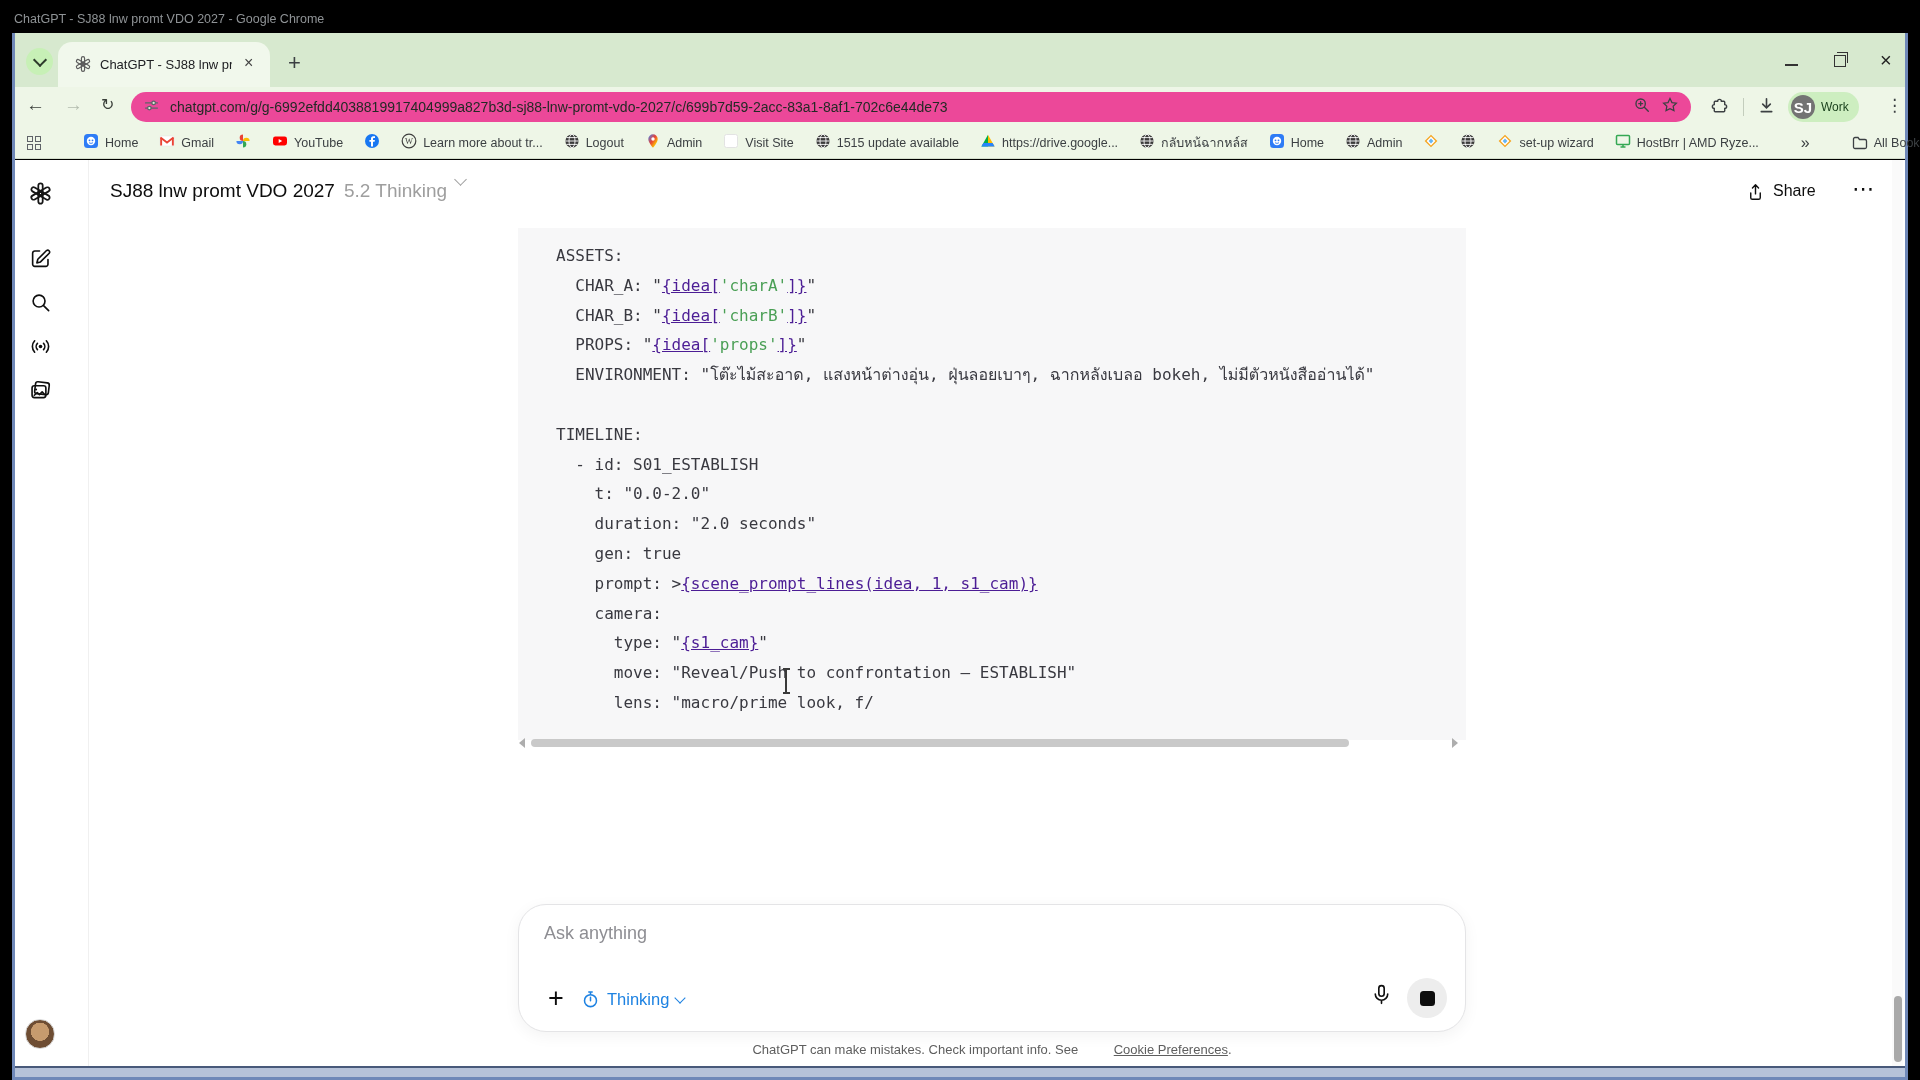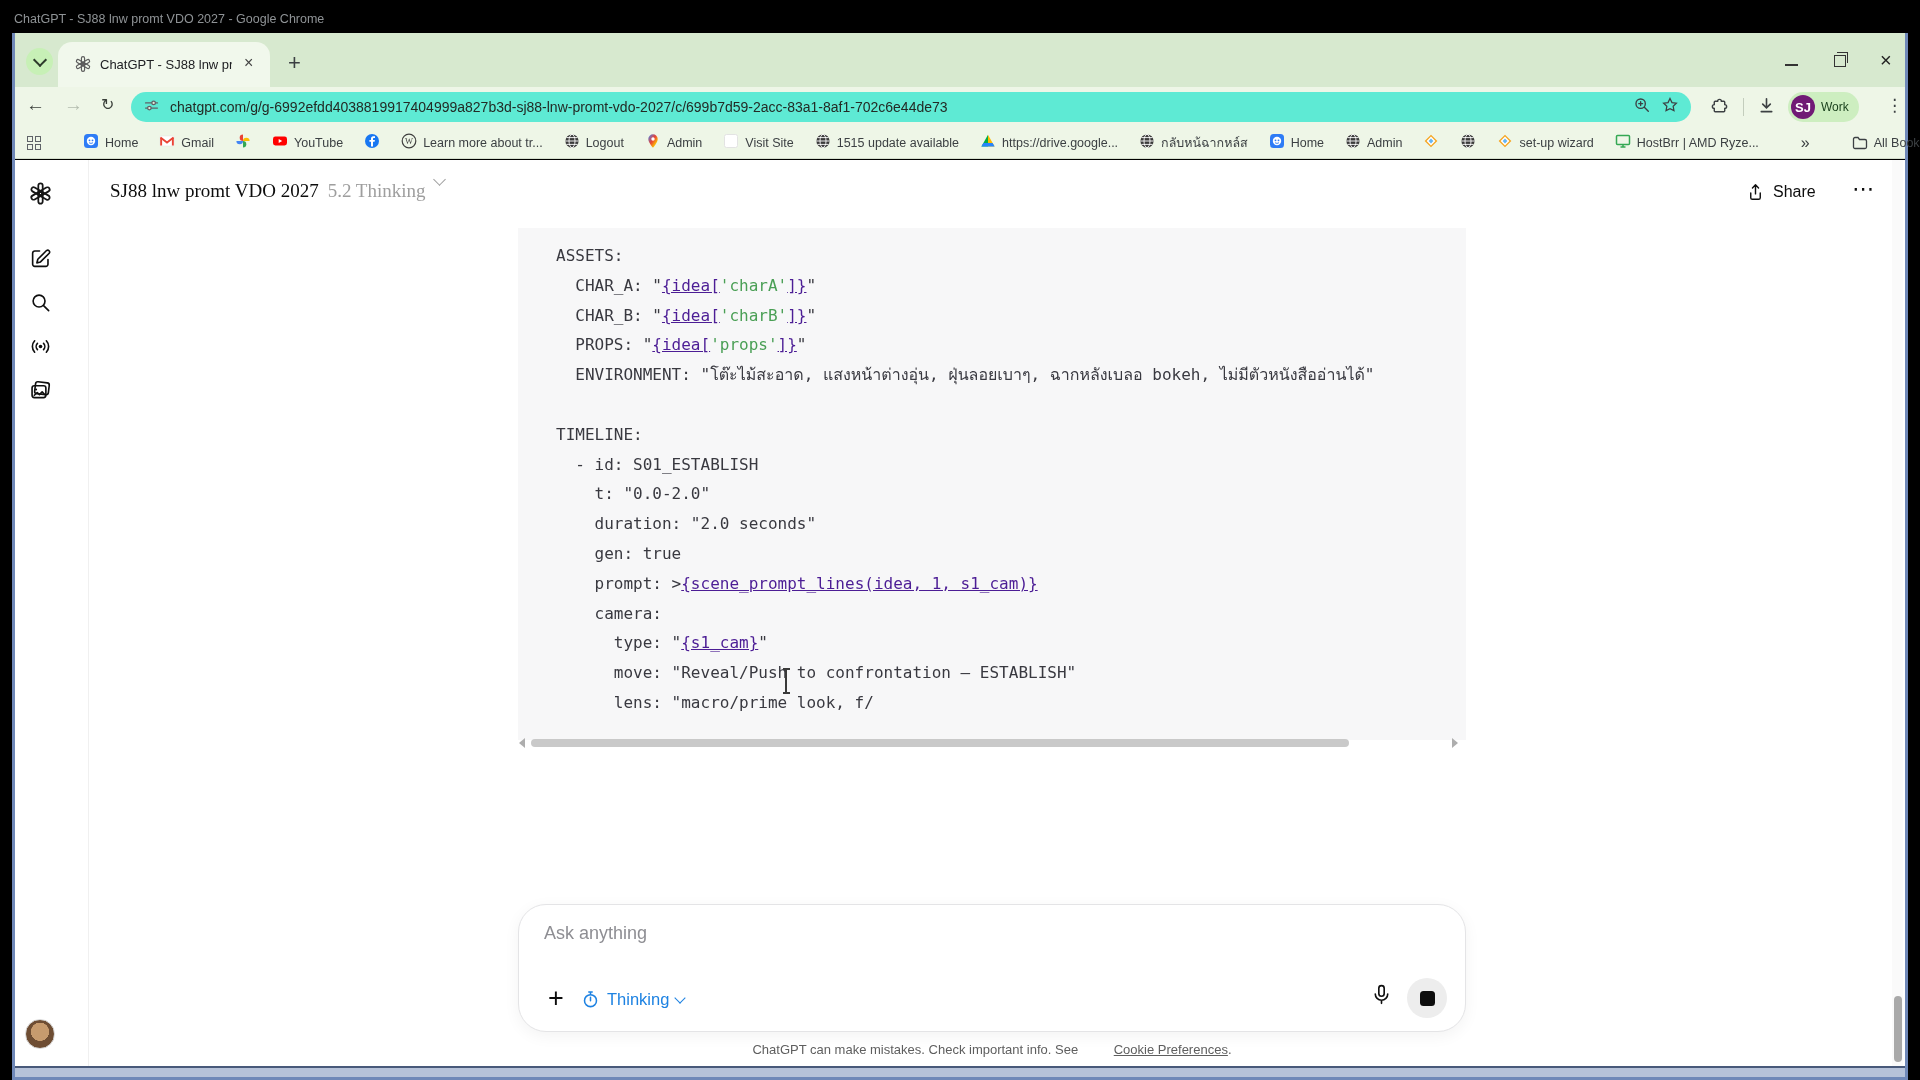--- a/index.html
+++ b/index.html
@@ -23,48 +23,48 @@
   #new-tab{left:288px;top:50px;font-size:22px;color:#3c4043;font-weight:300;}
   #win-min{left:1785px;top:64px;width:13px;height:2px;background:#333;}
   #win-restore{left:1834px;top:55px;width:10px;height:10px;border:1.6px solid #333;}
   #win-restore:before{content:"";position:absolute;left:2px;top:-4px;width:10px;height:10px;border-top:1.6px solid #333;border-right:1.6px solid #333;}
   #win-close{left:1880px;top:49px;font-size:20px;color:#222;}
   
   #toolbar{left:15px;top:87px;width:1890px;height:40px;background:#eef6e7;}
   #nav-back{left:26px;top:94px;font-size:19px;color:#3a3f3a;}
   #nav-fwd{left:64px;top:94px;font-size:19px;color:#b3bcae;}
   #nav-reload{left:101px;top:95px;font-size:16px;color:#3a3f3a;}
-  #url-pill{left:131px;top:92px;width:1560px;height:30px;border-radius:15px;background:#5eead4;display:flex;align-items:center;padding:0 12px;box-sizing:border-box;gap:10px;}
+  #url-pill{left:131px;top:92px;width:1560px;height:30px;border-radius:15px;background:#ec4899;display:flex;align-items:center;padding:0 12px;box-sizing:border-box;gap:10px;}
   #url-text{flex:1;font-size:14px;color:#232a25;white-space:nowrap;overflow:hidden;}
   #puzzle-btn{left:1710px;top:97px;}
   #toolbar-sep{left:1743px;top:98px;width:1px;height:18px;background:#c3cdbd;}
   #download-btn{left:1757px;top:96px;}
   #profile-pill{left:1788px;top:92px;height:30px;border-radius:15px;background:#cdeec0;display:flex;align-items:center;gap:6px;padding:0 10px 0 3px;}
-  #profile-avatar{width:24px;height:24px;border-radius:50%;background:#701a75;color:#fff;font-size:13px;font-weight:bold;display:flex;align-items:center;justify-content:center;}
+  #profile-avatar{width:24px;height:24px;border-radius:50%;background:#737373;color:#fff;font-size:15px;font-weight:bold;display:flex;align-items:center;justify-content:center;}
   #profile-label{font-size:12px;color:#173f1a;}
   #menu-dots{left:1886px;top:95px;font-size:17px;color:#3c4043;}
   
   #bookmarks-bar{left:15px;top:127px;width:1890px;height:32px;background:#eef6e7;border-bottom:1px solid #d4decd;
                  display:flex;align-items:center;gap:21px;padding:0 14px 0 12px;box-sizing:border-box;}
   .bm{display:flex;align-items:center;gap:6px;font-size:12.5px;color:#3c4043;white-space:nowrap;}
   .bm svg, .fav{width:16px;height:16px;flex:0 0 auto;}
   .bm-sep{width:1px;height:18px;background:#c3cdbd;}
   #bm-spacer{flex:1;}
   #bm-overflow{font-size:16px;color:#3c4043;}
   
   #page{left:15px;top:160px;width:1890px;height:906px;background:#fff;}
   #sidebar-divider{left:88px;top:160px;width:1px;height:906px;background:#f0f0f0;}
   .side-ic{left:27px;width:26px;height:26px;display:flex;align-items:center;justify-content:center;}
   #sb-avatar{left:25px;top:1019px;width:30px;height:30px;border-radius:50%;
              background:radial-gradient(circle at 50% 42%,#c79b6e 0 42%,#6e4d33 43% 100%);border:1px solid #d8d8d8;box-sizing:border-box;}
-  #chat-header{left:110px;top:180px;display:flex;align-items:flex-start;gap:9px;font-family:Liberation Serif, serif;}
+  #chat-header{left:110px;top:180px;display:flex;align-items:flex-start;gap:9px;}
   #chat-title{font-size:19px;color:#0d0d0d;}
   #chat-model{font-size:19px;color:#9e9e9e;}
   .chev-gray{width:8px;height:8px;border-right:1.8px solid #9e9e9e;border-bottom:1.8px solid #9e9e9e;transform:rotate(45deg);margin-top:-5px;}
-  #share-btn{left:1746px;top:182px;display:flex;align-items:center;gap:8px;font-size:16px;color:#0d0d0d;}
+  #share-btn{left:1746px;top:182px;display:flex;align-items:flex-start;gap:8px;font-size:16px;color:#0d0d0d;}
   #more-btn{left:1852px;top:176px;font-size:22px;color:#0d0d0d;}
   
   #code-block{left:518px;top:228px;width:948px;height:512px;background:#f7f7f8;overflow:hidden;
               padding:13px 0 0 38px;box-sizing:border-box;}
   .code-line{font-family:"DejaVu Sans Mono","Liberation Mono",monospace;font-size:16px;line-height:29.8px;
              white-space:pre;color:#393940;}
   .code-line .r{color:#4c1d95;text-decoration:underline;}
   .code-line .g{color:#4a9f55;}
   
   #hsb-left{left:519px;top:738px;width:0;height:0;border-top:5px solid transparent;border-bottom:5px solid transparent;border-right:6px solid #aeaeae;}

